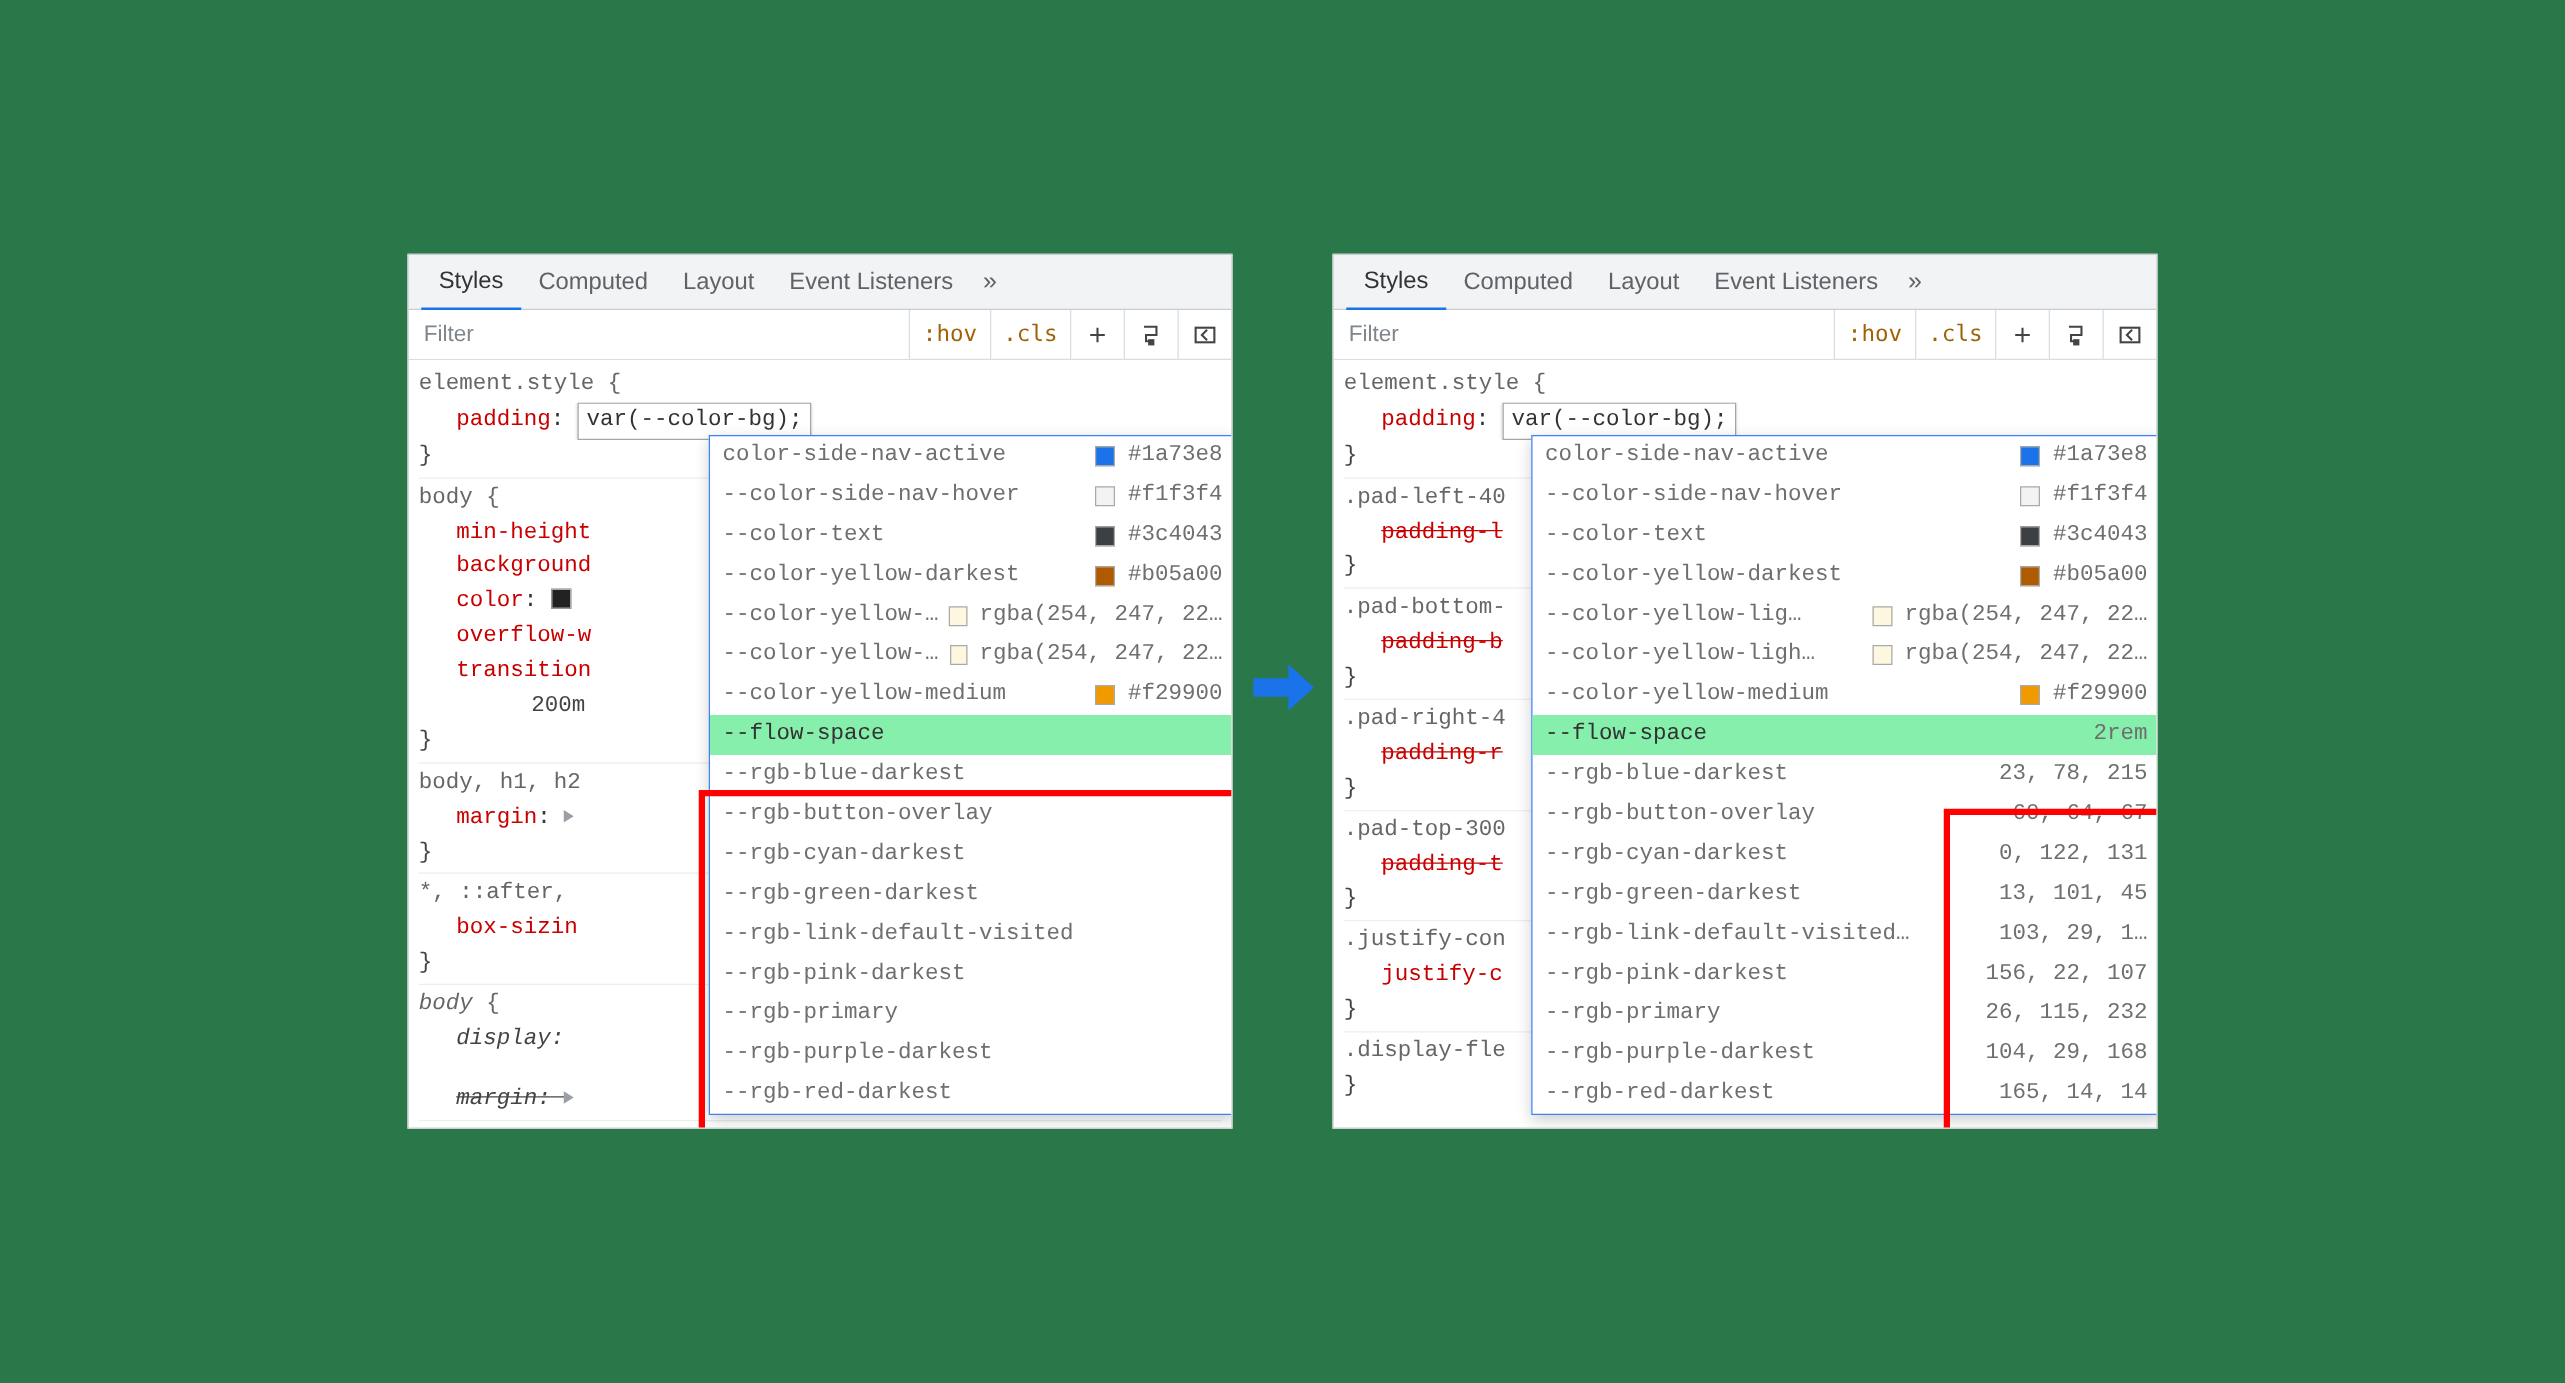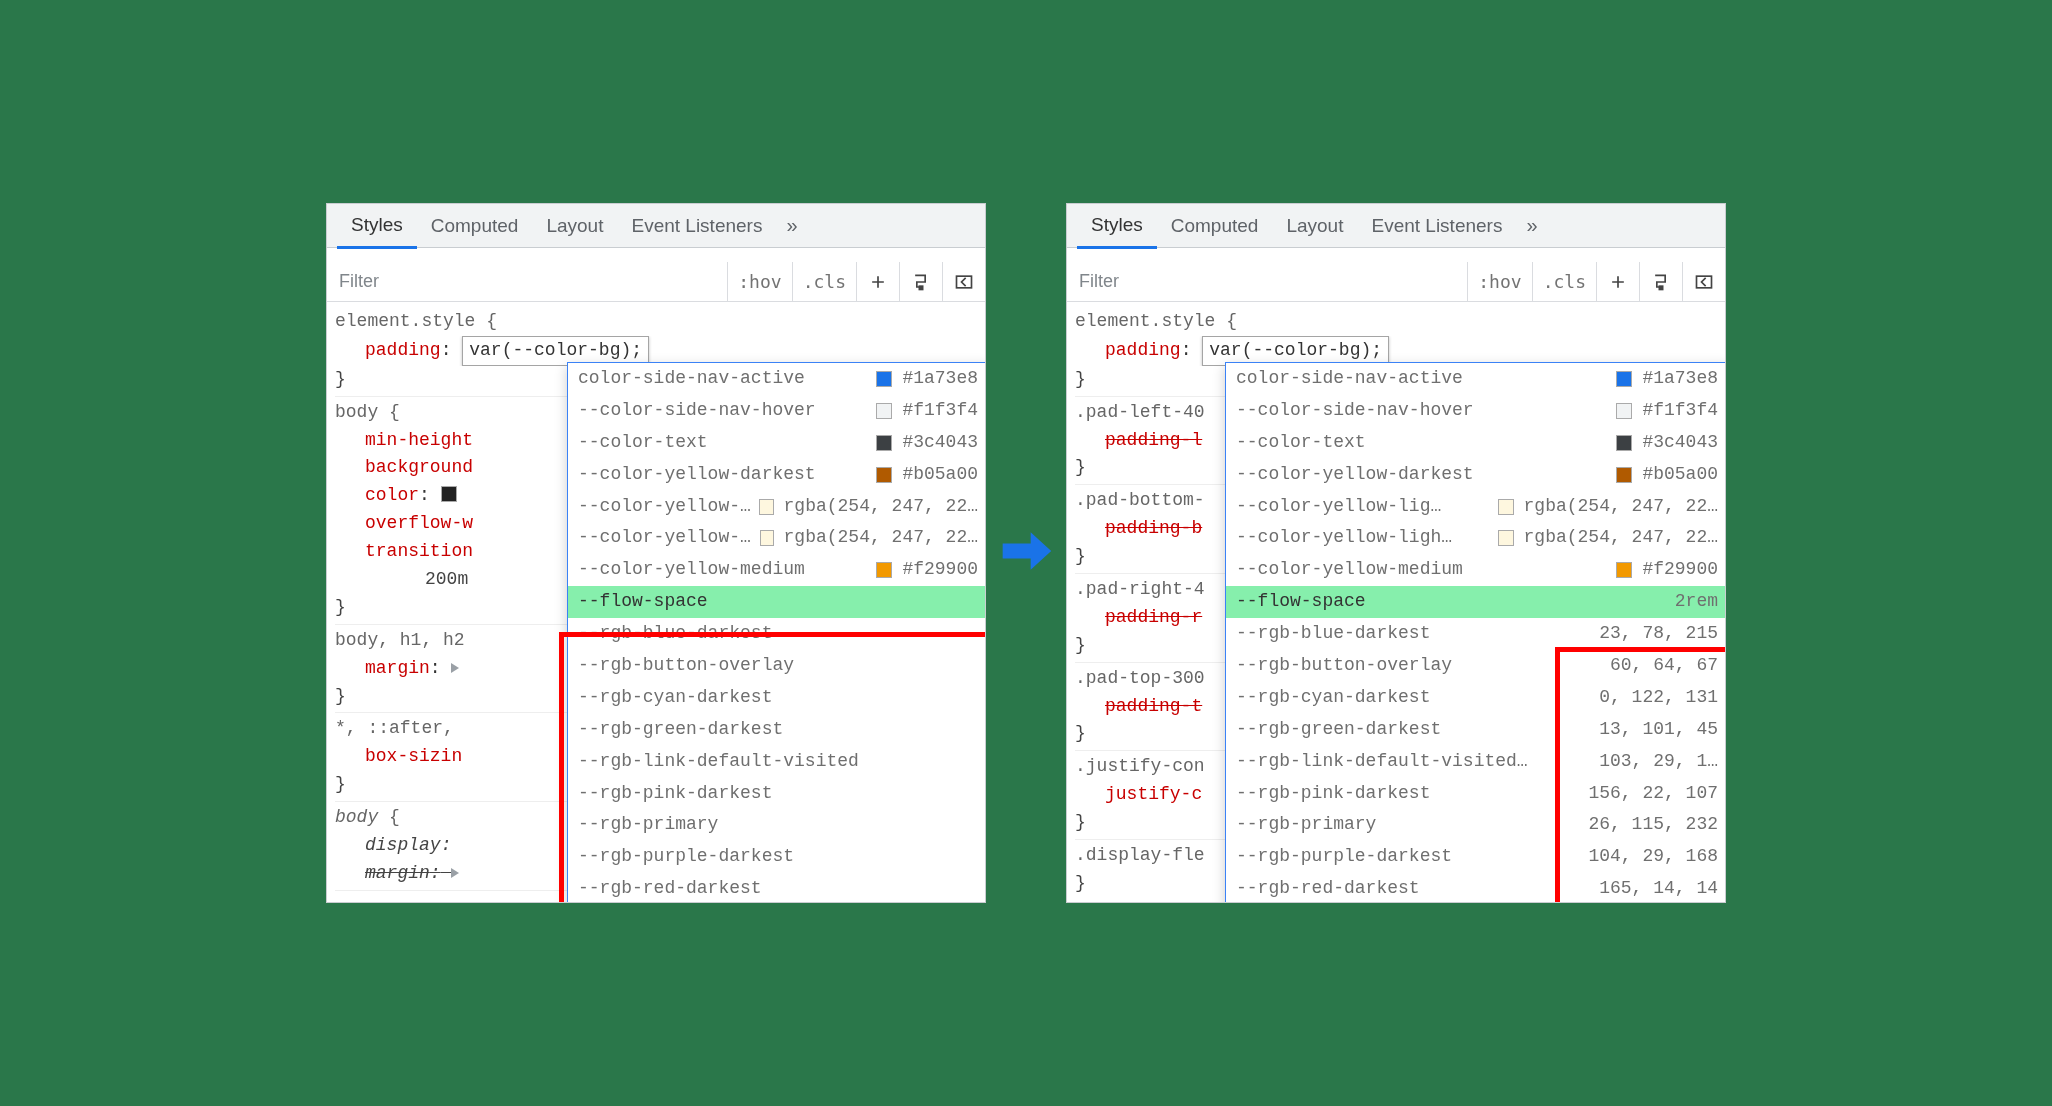--- a/index.html
+++ b/index.html
@@ -36,39 +36,38 @@
 .tab { padding: 10px 14px; cursor: pointer; }
 .tab.active { color: #333; border-bottom: 3px solid #1a73e8; margin-bottom: -1px; }
 .tabs-more { padding: 0 10px; font-size: 20px; }
 .toolbar {
   display: flex;
   align-items: stretch;
   border-bottom: 1px solid #dadce0;
   height: 40px;
   font-family: "Helvetica Neue", Arial, sans-serif;
   color: #5f6368;
-  margin-top: 14px;
 }
 .filter-input {
   border: none;
   outline: none;
   font-size: 18px;
   padding: 0 12px;
   flex: 1 1 auto;
   color: #333;
   font-family: "Helvetica Neue", Arial, sans-serif;
 }
 .filter-input::placeholder { color: #80868b; }
 .toolbar-btn {
   border-left: 1px solid #dadce0;
   padding: 0 10px;
   display: flex; align-items: center; justify-content: center;
   font-family: Menlo, Consolas, monospace;
   font-size: 18px;
-  color: #737373;
+  color: #a16207;
   cursor: pointer;
 }
 .toolbar-btn.icon svg { width: 22px; height: 20px; }
 .rules {
   padding: 4px 8px 0 8px;
   color: #444;
   line-height: 1.55;
   position: relative;
 }
 .rule-block { padding: 2px 0; border-bottom: 1px solid #eee; }
@@ -80,21 +79,21 @@
 .value-edit {
   display: inline-block;
   background: #fff;
   border: 1px solid #a5a5a5;
   box-shadow: 0 1px 3px rgba(0,0,0,0.25);
   padding: 0 6px;
   color: #333;
   font-family: Liberation Mono, monospace;
 }
 .italic { font-style: italic; }
-.strike { text-decoration: line-through; }
+.strike { text-decoration: line-through; margin-top: 20px; }
 .triangle {
   display: inline-block;
   width: 0; height: 0;
   border-top: 5px solid transparent;
   border-bottom: 5px solid transparent;
   border-left: 8px solid #9aa0a6;
   margin-right: 2px;
 }
 .swatch {
   display: inline-block;

